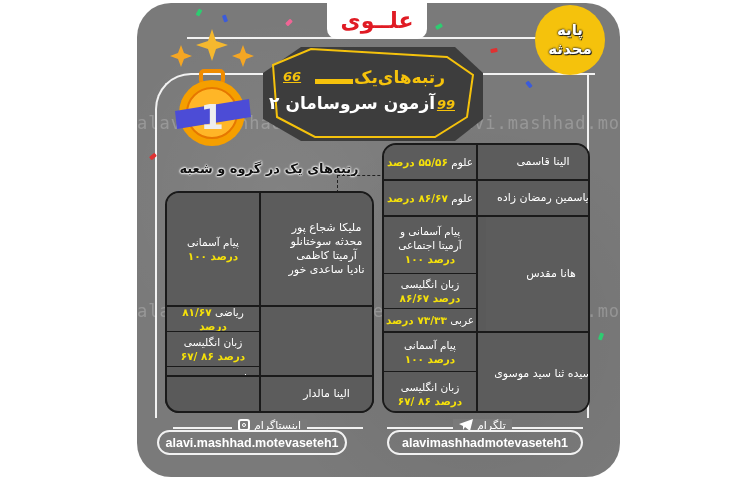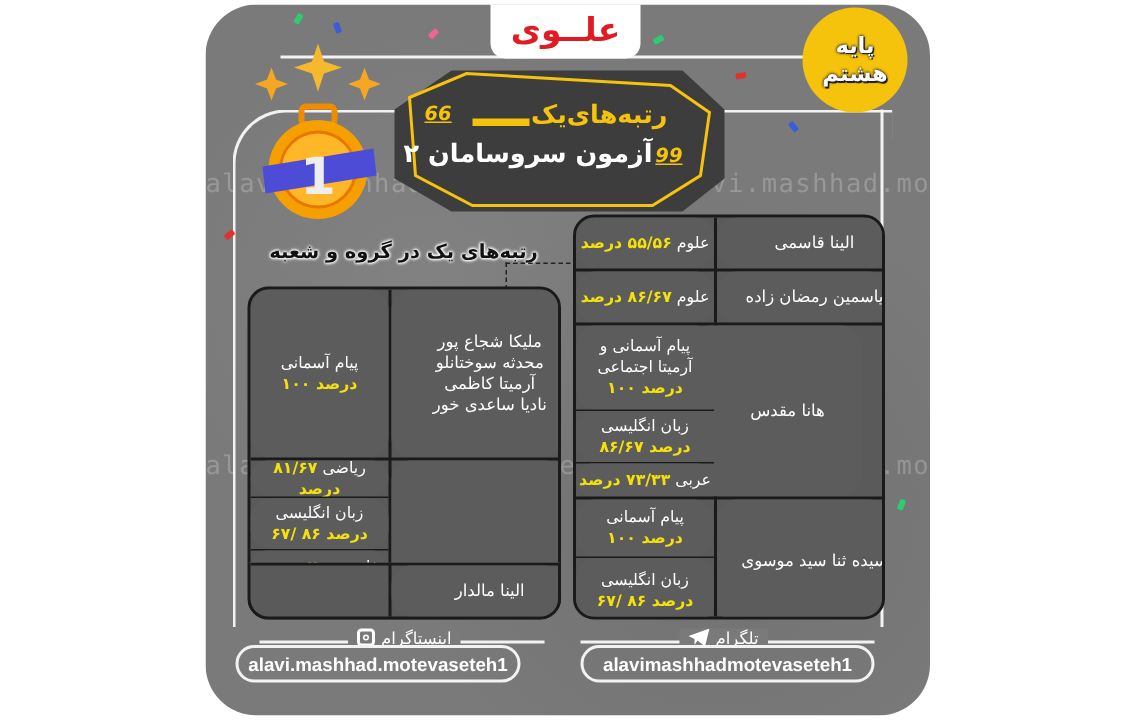--- a/index.html
+++ b/index.html
@@ -73,21 +73,20 @@
   .dash-v { position: absolute; left: 200px; top: 172px; height: 18px; border-left: 1.5px dashed #222; }
 
   .table {
     position: absolute; background: #5a5a5a;
     border: 2px solid #1a1a1a; border-radius: 14px; overflow: hidden;
   }
   .cell {
     position: absolute; display: flex; flex-direction: column; align-items: center; justify-content: center;
     text-align: center; color: #fff; font-size: 10.5px; line-height: 14px;
     background: #5c5c5c;
-    border-radius: 13px;
   }
   .cell.name { font-size: 11px; padding-left: 16px; }
   .yel { color: #f5e10a; font-weight: bold; }
   .hline { position: absolute; left: 0; height: 2px; background: #1a1a1a; }
   .vline { position: absolute; top: 0; width: 1.5px; background: #1a1a1a; }
 
   .social {
     position: absolute; height: 25px; border: 2px solid #f2f2f2; border-radius: 14px;
     display: flex; align-items: center; justify-content: center;
     color: #fff; font-weight: bold; font-size: 12.5px; font-family: "Liberation Sans", sans-serif;
@@ -120,21 +119,21 @@
   <div class="confetti" style="left:390px;top:78px;background:#3b5bdb;transform:rotate(-40deg)"></div>
   <div class="confetti" style="left:262px;top:46px;background:#f06595;transform:rotate(20deg)"></div>
   <div class="confetti" style="left:14px;top:150px;background:#e03131;transform:rotate(50deg)"></div>
   <div class="confetti" style="left:40px;top:188px;background:#3b5bdb;transform:rotate(-30deg)"></div>
   <div class="confetti" style="left:462px;top:330px;background:#2ecc71;transform:rotate(20deg)"></div>
 
   <div class="brand">علــوی</div>
 
   <div class="grade-badge">
     <span>پایه</span>
-    <span>هشتم</span>
+    <span>محدثه</span>
   </div>
 
   <svg class="medal" viewBox="0 0 90 120">
     <polygon points="45,2 49,14 61,18 49,22 45,34 41,22 29,18 41,14" fill="#f5b82e"></polygon>
     <polygon points="14,18 17,26 25,29 17,32 14,40 11,32 3,29 11,26" fill="#f5a623"></polygon>
     <polygon points="76,18 79,26 87,29 79,32 76,40 73,32 65,29 73,26" fill="#f5a623"></polygon>
     <rect x="34" y="44" width="22" height="12" rx="3" fill="none" stroke="#f08c00" stroke-width="4"></rect>
     <circle cx="45" cy="86" r="33" fill="#f59f00"></circle>
     <circle cx="45" cy="86" r="25" fill="#ffb627" stroke="#e67700" stroke-width="2"></circle>
     <path d="M8,84 L82,72 L84,90 L10,102 Z" fill="#4c4cd6"></path>
@@ -165,21 +164,21 @@
       <div><span>علوم</span> <span class="yel">۵۵/۵۶ درصد</span></div>
     </div>
     <div class="hline" style="top:34px;width:208px"></div>
 
     <div class="cell name" style="left:94px;top:36px;width:114px;height:34px">یاسمین رمضان زاده</div>
     <div class="cell" style="left:0;top:36px;width:92px;height:34px">
       <div><span>علوم</span> <span class="yel">۸۶/۶۷ درصد</span></div>
     </div>
     <div class="hline" style="top:70px;width:208px"></div>
 
-    <div class="cell name" style="left:76px;top:72px;width:114px;height:114px">هانا مقدس</div>
+    <div class="cell name" style="left:102px;top:72px;width:114px;height:114px">هانا مقدس</div>
     <div class="cell" style="left:0;top:72px;width:92px;height:56px">
       <div style="width:80px">پیام آسمانی و آرمیتا اجتماعی</div>
       <div class="yel">۱۰۰ درصد</div>
     </div>
     <div class="hline" style="top:128px;width:92px;height:1px"></div>
     <div class="cell" style="left:0;top:129px;width:92px;height:34px">
       <div>زبان انگلیسی</div>
       <div class="yel">۸۶/۶۷ درصد</div>
     </div>
     <div class="hline" style="top:163px;width:92px;height:1px"></div>

